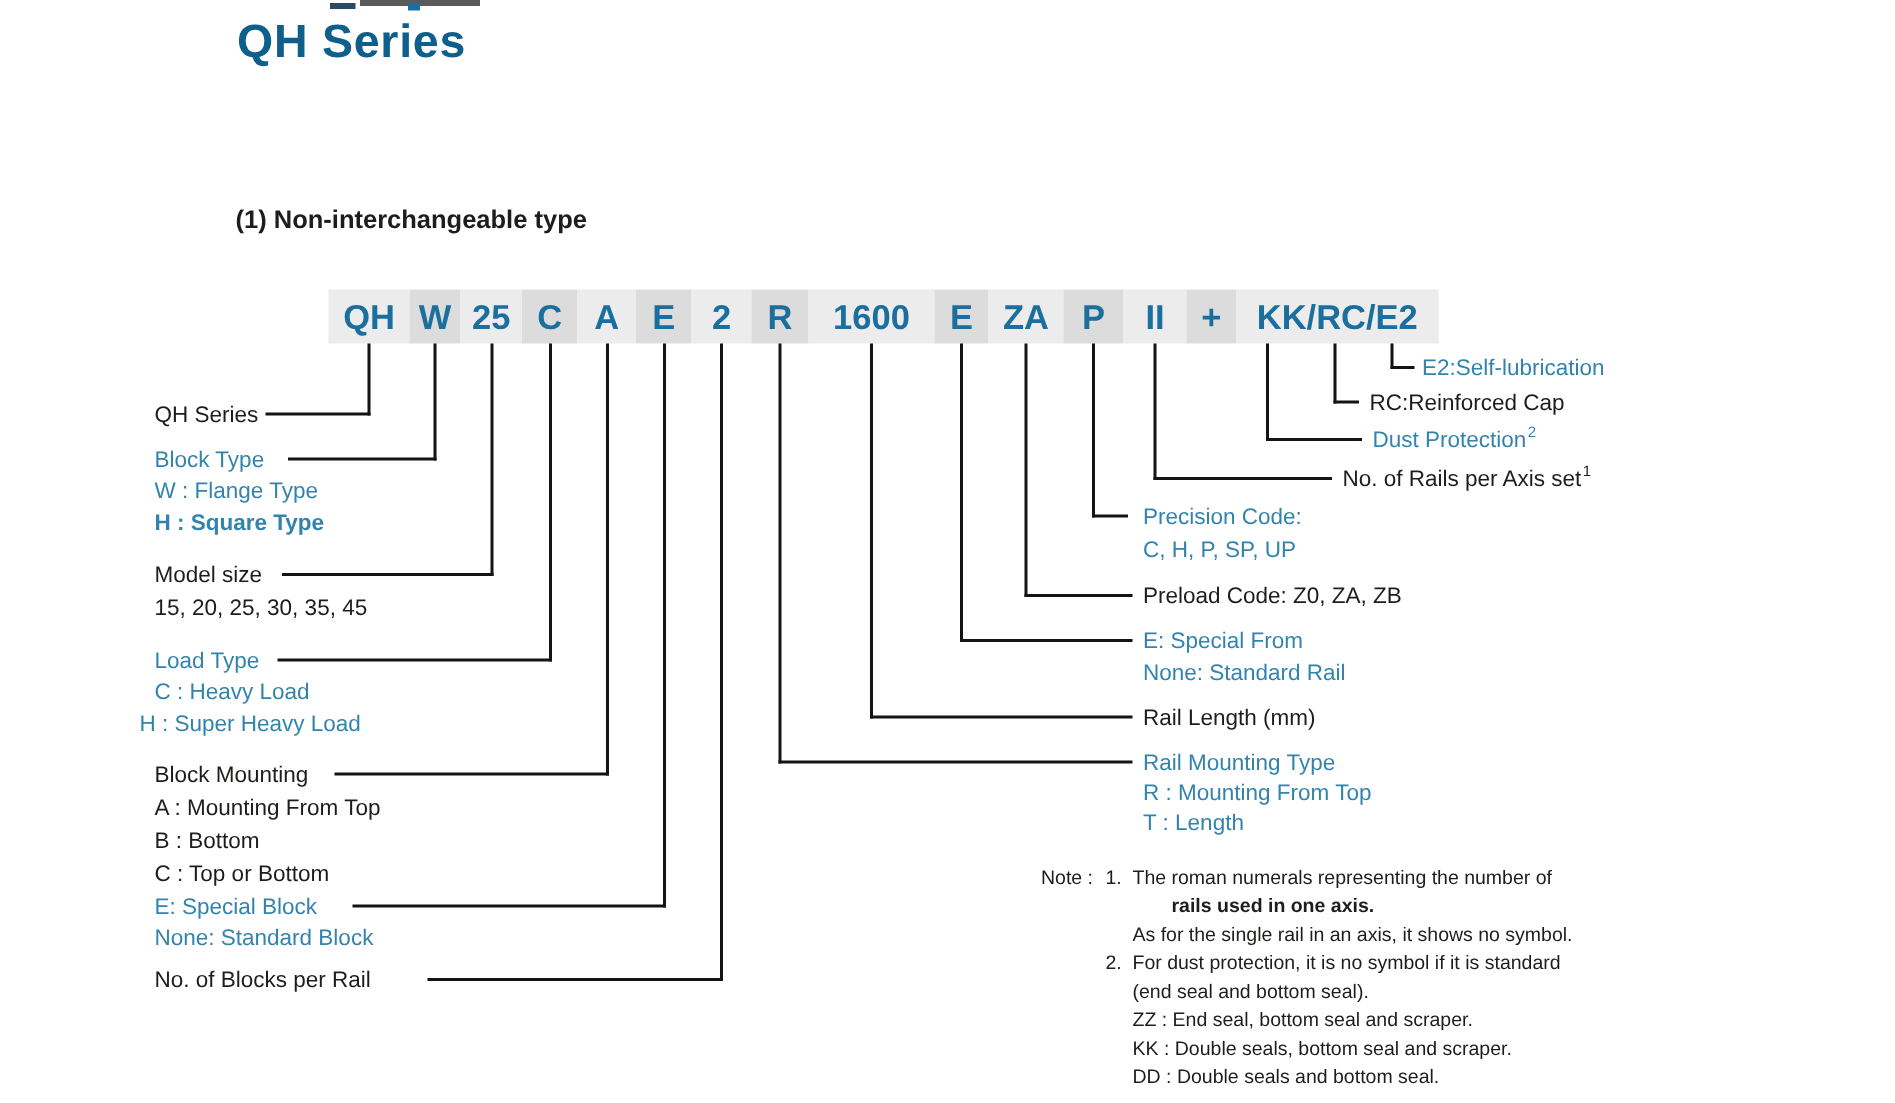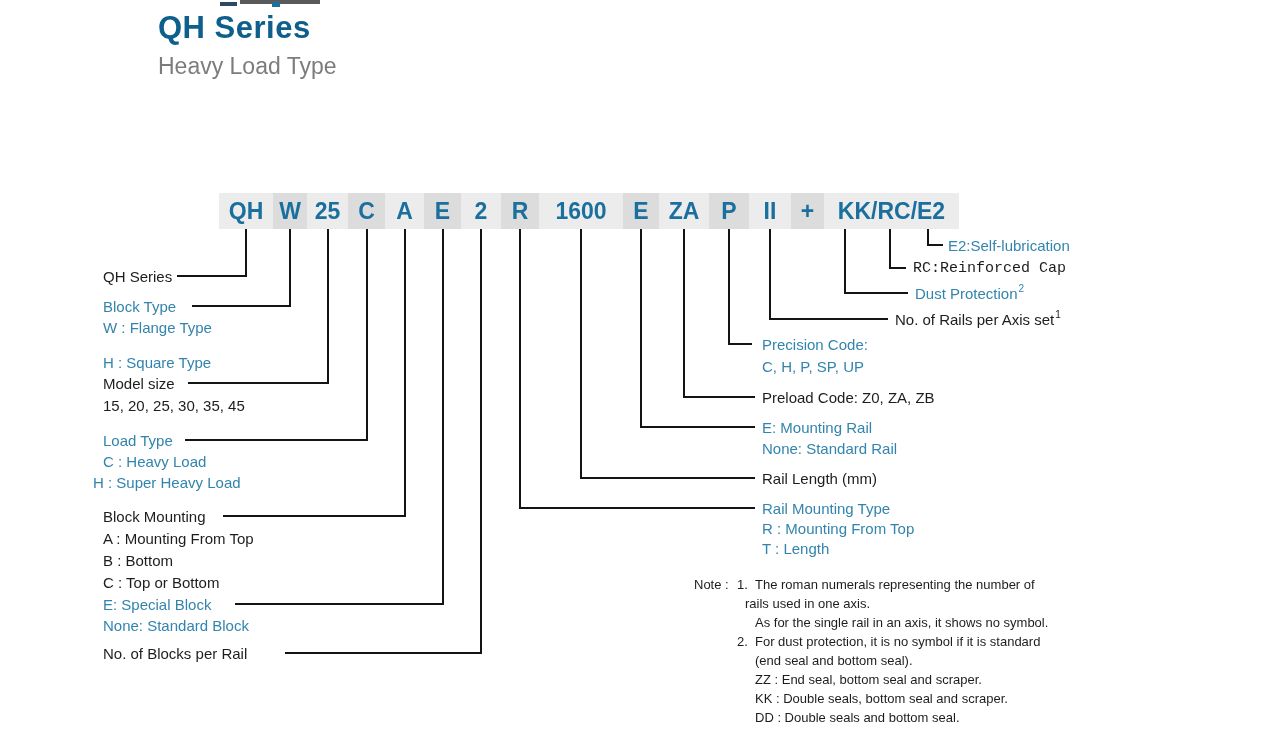--- a/index.html
+++ b/index.html
@@ -43,21 +43,21 @@
 </head>
 <body>
 
 <div class="canvas">
 
   <div class="artifact" style="left:220px;top:2px;width:17px;height:4px;background:#2a4a66;"></div>
   <div class="artifact" style="left:240px;top:0;width:80px;height:4px;background:#5a5a5a;"></div>
   <div class="artifact" style="left:272px;top:2px;width:8px;height:5px;background:#1b6f9e;"></div>
 
   <h1 class="page-title">QH Series</h1>
-  <div class="page-subtitle">Heavy Load Type</div>
+  <div class="section-label">(1) Non-interchangeable type</div>
 
   <div id="strip">
       <div class="seg" style="left: 219px; top: 193px; width: 54px; height: 36px;">QH</div>
       <div class="seg shaded" style="left: 273px; top: 193px; width: 34px; height: 36px;">W</div>
       <div class="seg" style="left: 307px; top: 193px; width: 41px; height: 36px;">25</div>
       <div class="seg shaded" style="left: 348px; top: 193px; width: 37px; height: 36px;">C</div>
       <div class="seg" style="left: 385px; top: 193px; width: 39px; height: 36px;">A</div>
       <div class="seg shaded" style="left: 424px; top: 193px; width: 37px; height: 36px;">E</div>
       <div class="seg" style="left: 461px; top: 193px; width: 40px; height: 36px;">2</div>
       <div class="seg shaded" style="left: 501px; top: 193px; width: 38px; height: 36px;">R</div>
@@ -106,21 +106,21 @@
   <div id="callouts">
       <div class="callout-line c-black" style="left: 103px; top: 266px; height: 21px;">
         <span>QH Series</span>
       </div>
       <div class="callout-line c-blue" style="left: 103px; top: 296px; height: 21px;">
         <span>Block Type</span>
       </div>
       <div class="callout-line c-blue" style="left: 103px; top: 317px; height: 21px;">
         <span>W : Flange Type</span>
       </div>
-      <div class="callout-line c-blue" style="left: 103px; top: 352px; height: 21px;">
+      <div class="callout-line c-blue" style="left: 103px; top: 338px; height: 21px; font-weight: bold;">
         <span>H : Square Type</span>
       </div>
       <div class="callout-line c-black" style="left: 103px; top: 372px; height: 22px;">
         <span>Model size</span>
       </div>
       <div class="callout-line c-black" style="left: 103px; top: 394px; height: 22px;">
         <span>15, 20, 25, 30, 35, 45</span>
       </div>
       <div class="callout-line c-blue" style="left: 103px; top: 430px; height: 21px;">
         <span>Load Type</span>
@@ -158,21 +158,21 @@
       <div class="callout-line c-blue" style="left: 762px; top: 518px; height: 20px;">
         <span>R : Mounting From Top</span>
       </div>
       <div class="callout-line c-blue" style="left: 762px; top: 538px; height: 20px;">
         <span>T : Length</span>
       </div>
       <div class="callout-line c-black" style="left: 762px; top: 468px; height: 21px;">
         <span>Rail Length (mm)</span>
       </div>
       <div class="callout-line c-blue" style="left: 762px; top: 417px; height: 21px;">
-        <span>E: Mounting Rail</span>
+        <span>E: Special From</span>
       </div>
       <div class="callout-line c-blue" style="left: 762px; top: 438px; height: 21px;">
         <span>None: Standard Rail</span>
       </div>
       <div class="callout-line c-black" style="left: 762px; top: 387px; height: 21px;">
         <span>Preload Code: Z0, ZA, ZB</span>
       </div>
       <div class="callout-line c-blue" style="left: 762px; top: 333px; height: 22px;">
         <span>Precision Code:</span>
       </div>
@@ -180,33 +180,33 @@
         <span>C, H, P, SP, UP</span>
       </div>
       <div class="callout-line c-black" style="left: 895px; top: 309px; height: 21px;">
         <span>No. of Rails per Axis set </span>
         <span class="sp">1</span>
       </div>
       <div class="callout-line c-blue" style="left: 915px; top: 283px; height: 21px;">
         <span>Dust Protection</span>
         <span class="sp">2</span>
       </div>
-      <div class="callout-line c-black" style="left: 913px; top: 258px; height: 21px; font-family: Liberation Mono, monospace;">
+      <div class="callout-line c-black" style="left: 913px; top: 258px; height: 21px;">
         <span>RC:Reinforced Cap</span>
       </div>
       <div class="callout-line c-blue" style="left: 948px; top: 235px; height: 21px;">
         <span>E2:Self-lubrication Type</span>
       </div>
     </div>
 
   <div id="note">
       <div class="note-text" style="left: 694px; top: 577px;">Note :</div>
       <div class="note-text" style="left: 737px; top: 577px;">1.</div>
       <div class="note-text" style="left: 755px; top: 577px;">The roman numerals representing the number of</div>
-      <div class="note-text" style="left: 745px; top: 596px;">rails used in one axis.</div>
+      <div class="note-text" style="left: 781px; top: 596px; font-weight: bold;">rails used in one axis.</div>
       <div class="note-text" style="left: 755px; top: 615px;">As for the single rail in an axis, it shows no symbol.</div>
       <div class="note-text" style="left: 737px; top: 634px;">2.</div>
       <div class="note-text" style="left: 755px; top: 634px;">For dust protection, it is no symbol if it is standard</div>
       <div class="note-text" style="left: 755px; top: 653px;">(end seal and bottom seal).</div>
       <div class="note-text" style="left: 755px; top: 672px;">ZZ : End seal, bottom seal and scraper.</div>
       <div class="note-text" style="left: 755px; top: 691px;">KK : Double seals, bottom seal and scraper.</div>
       <div class="note-text" style="left: 755px; top: 710px;">DD : Double seals and bottom seal.</div>
     </div>
 </div>
 

